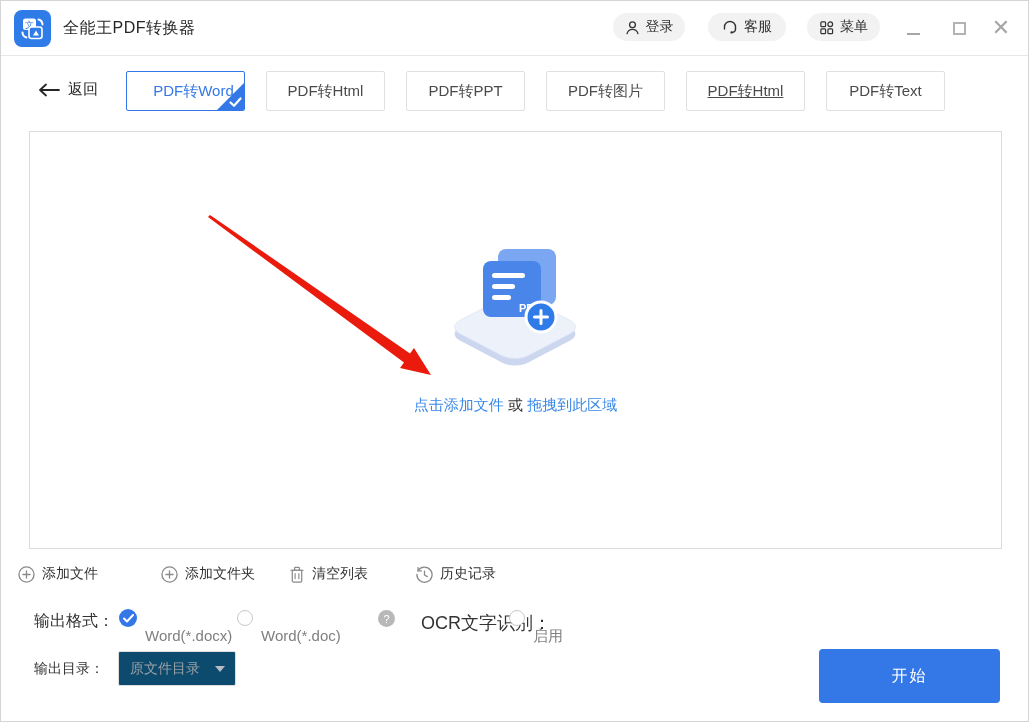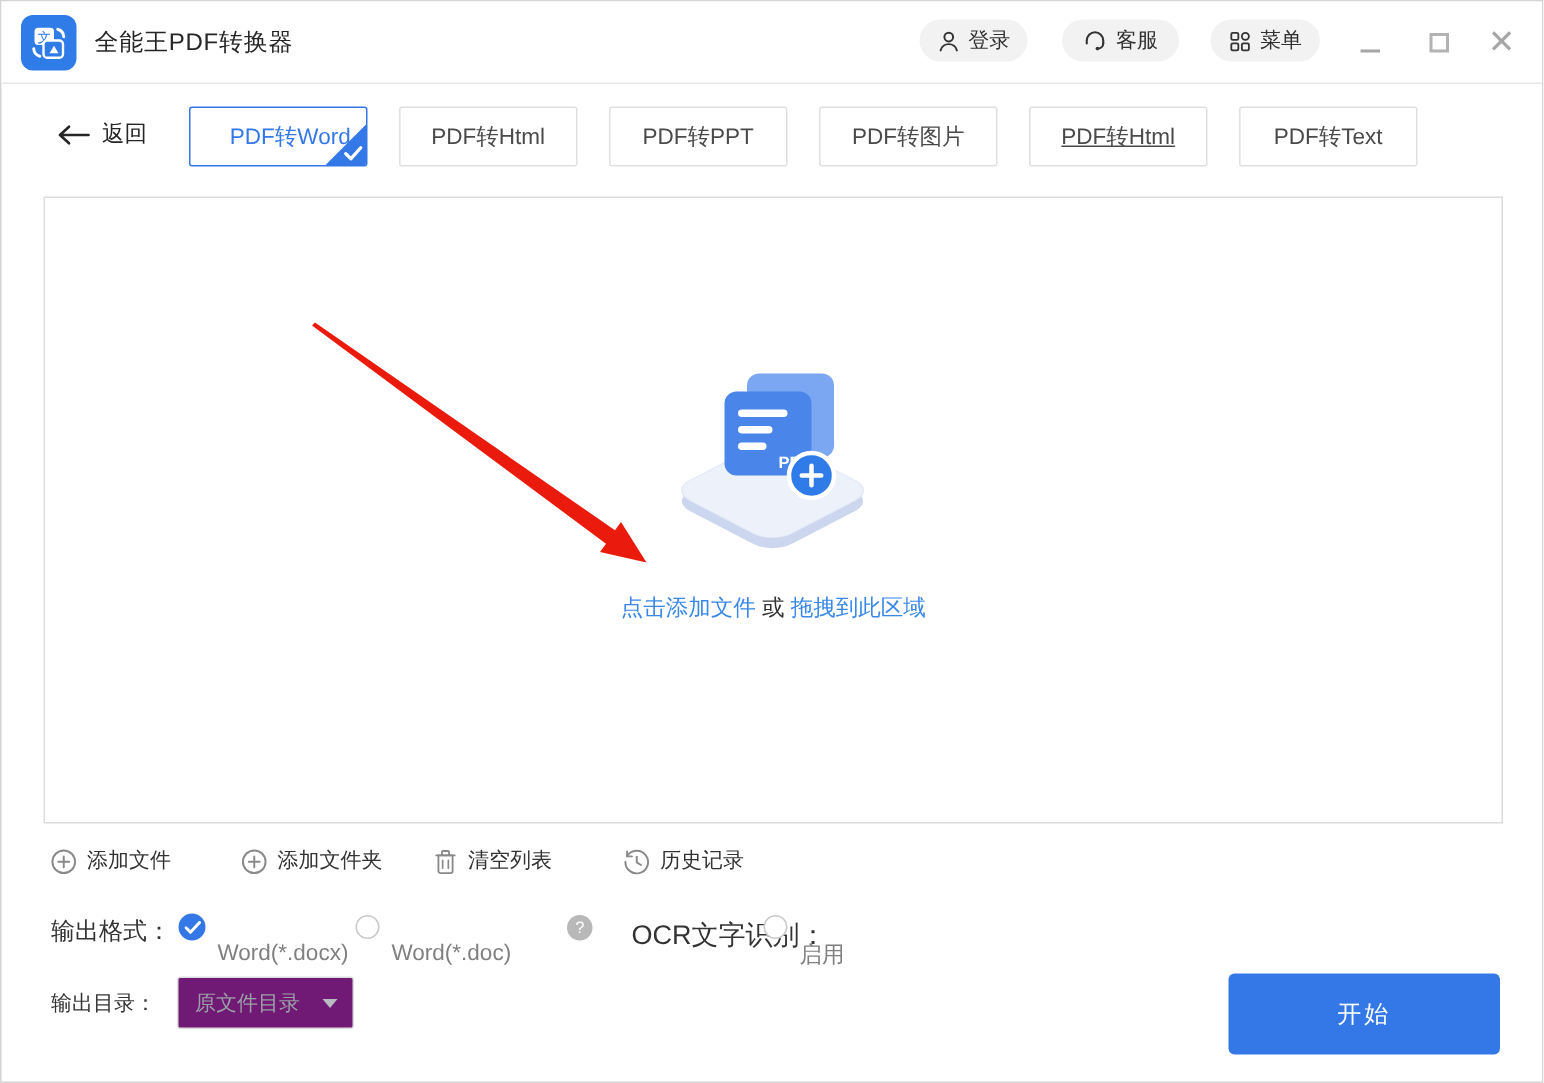--- a/index.html
+++ b/index.html
@@ -35,33 +35,33 @@
 
   
   .panel { position:absolute; left:28px; top:130px; width:973px; height:418px; border:1px solid #dcdcdc; background:#fff; }
   .arrow-svg { position:absolute; left:0; top:0; width:973px; height:418px; pointer-events:none; }
   .pdficon { position:absolute; left:416px; top:110px; width:140px; height:125px; }
   .droptext { position:absolute; left:0; top:264px; width:100%; text-align:center; font-size:15px; color:#333; }
   .droptext .blue { color:#3988e8; cursor:pointer;margin-top:48px; }
 
   
   .toolitem { position:absolute; top:562px; height:22px; display:flex; align-items:center; gap:7px; font-size:14px; color:#333; cursor:pointer; }
-  .ti-1 { left:33px;justify-content:center; } .ti-2 { left:160px; } .ti-3 { left:288px; } .ti-4 { left:415px; }
+  .ti-1 { left:17px;justify-content:center; } .ti-2 { left:160px; } .ti-3 { left:288px; } .ti-4 { left:415px; }
 
   
   .optrow { position:absolute; left:0; top:606px; width:100%; height:26px; }
   .optlabel { position:absolute; top:4px; font-size:16px; color:#333; }
   .graylabel { position:absolute; top:20px; font-size:15px; color:#808080; cursor:pointer; }
   .radio { position:absolute; width:16px; height:16px; border-radius:50%; border:1px solid #c9c9c9; background:#fff; top:3px; cursor:pointer; }
   .radio-checked { position:absolute; width:18px; height:18px; border-radius:50%; background:#3478e8; top:2px; cursor:pointer; display:flex; align-items:center; justify-content:center; }
   .help { position:absolute; top:3px; width:17px; height:17px; border-radius:50%; background:#b8b8b8; color:#fff; font-size:11px; display:flex; align-items:center; justify-content:center; cursor:pointer; }
 
   
   .outlabel { position:absolute; left:33px; top:659px; font-size:14px; color:#333; }
-  .dropdown { position:absolute; left:117px; top:650px; width:118px; height:35px; border:1px solid #ddd; border-radius:2px; background:#701a75; display:flex; align-items:center; cursor:pointer; }
+  .dropdown { position:absolute; left:117px; top:650px; width:118px; height:35px; border:1px solid #ddd; border-radius:2px; background:#0c4a6e; display:flex; align-items:center; cursor:pointer; }
   .dropdown .val { margin-left:11px; font-size:14px; color:#9aa0a6; }
   .caret { position:absolute; right:10px; top:14px; width:0; height:0; border-left:5px solid transparent; border-right:5px solid transparent; border-top:6px solid #b8bcc2; }
   .startbtn { position:absolute; left:818px; top:648px; width:181px; height:54px; background:#3478e8; border:none; border-radius:4px; color:#fff; font-size:16px; font-family:"Liberation Sans", sans-serif; cursor:pointer; display:flex; align-items:center; justify-content:center; letter-spacing:2px; }
 </style>
 </head>
 <body>
 
 <div class="app">
 
   <div class="titlebar">

